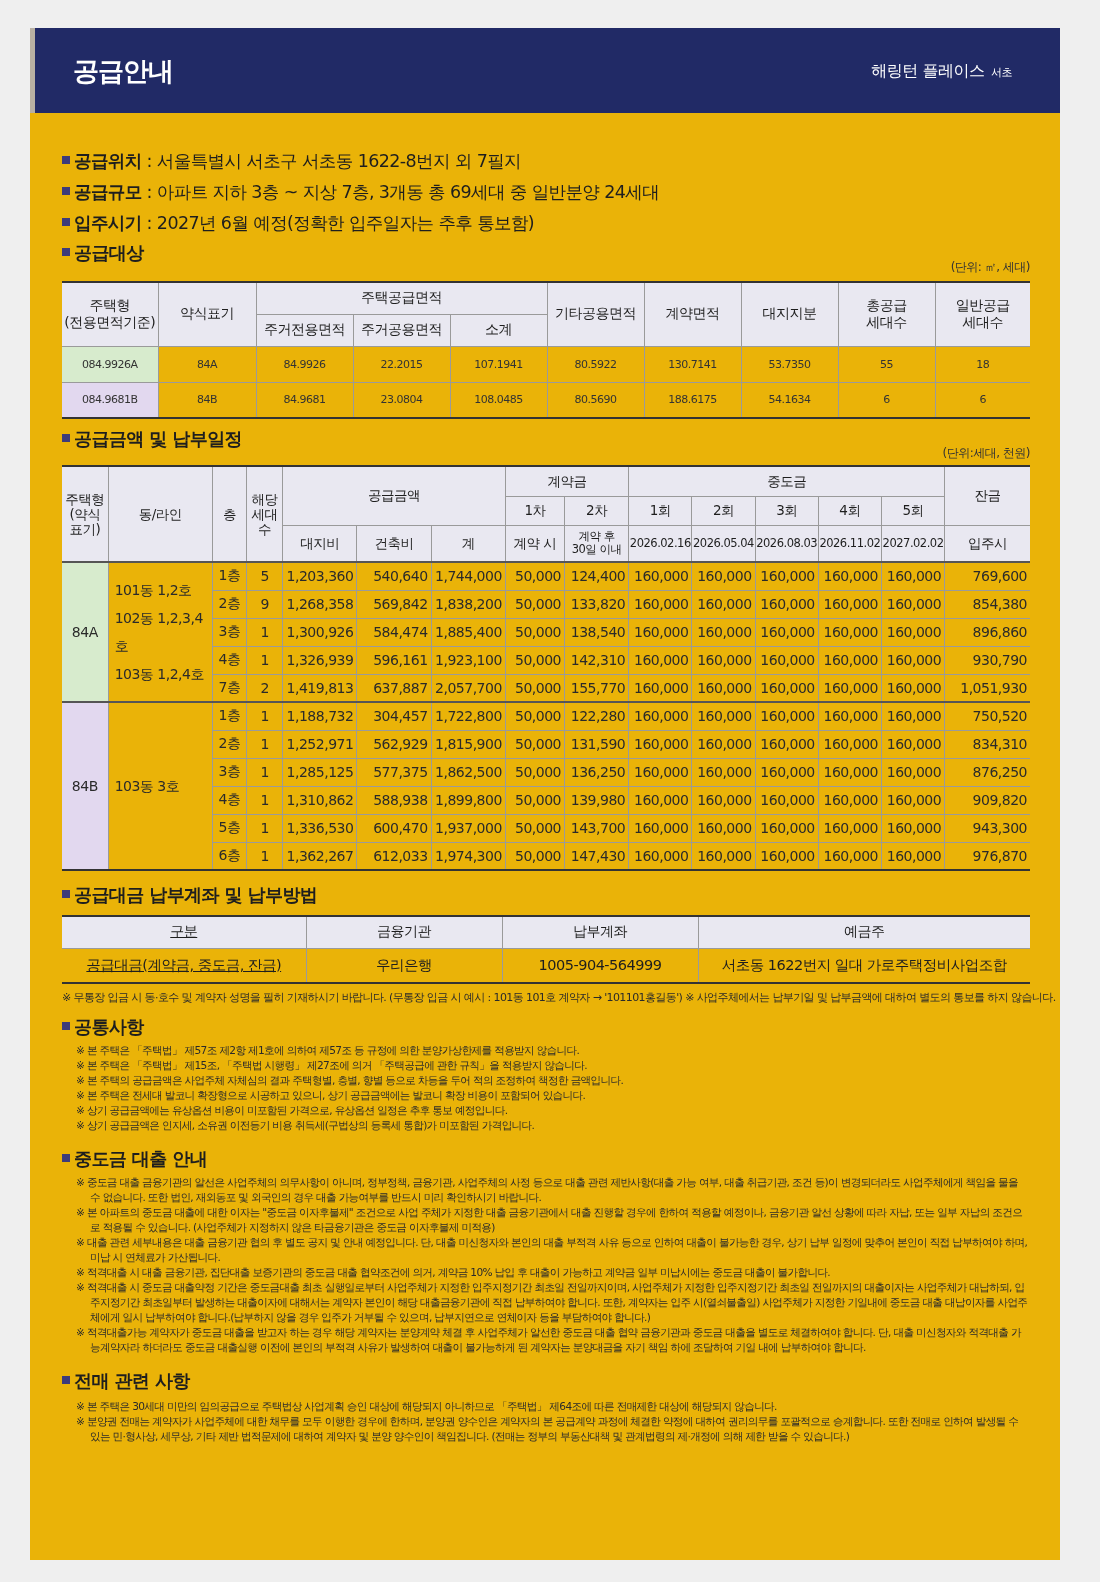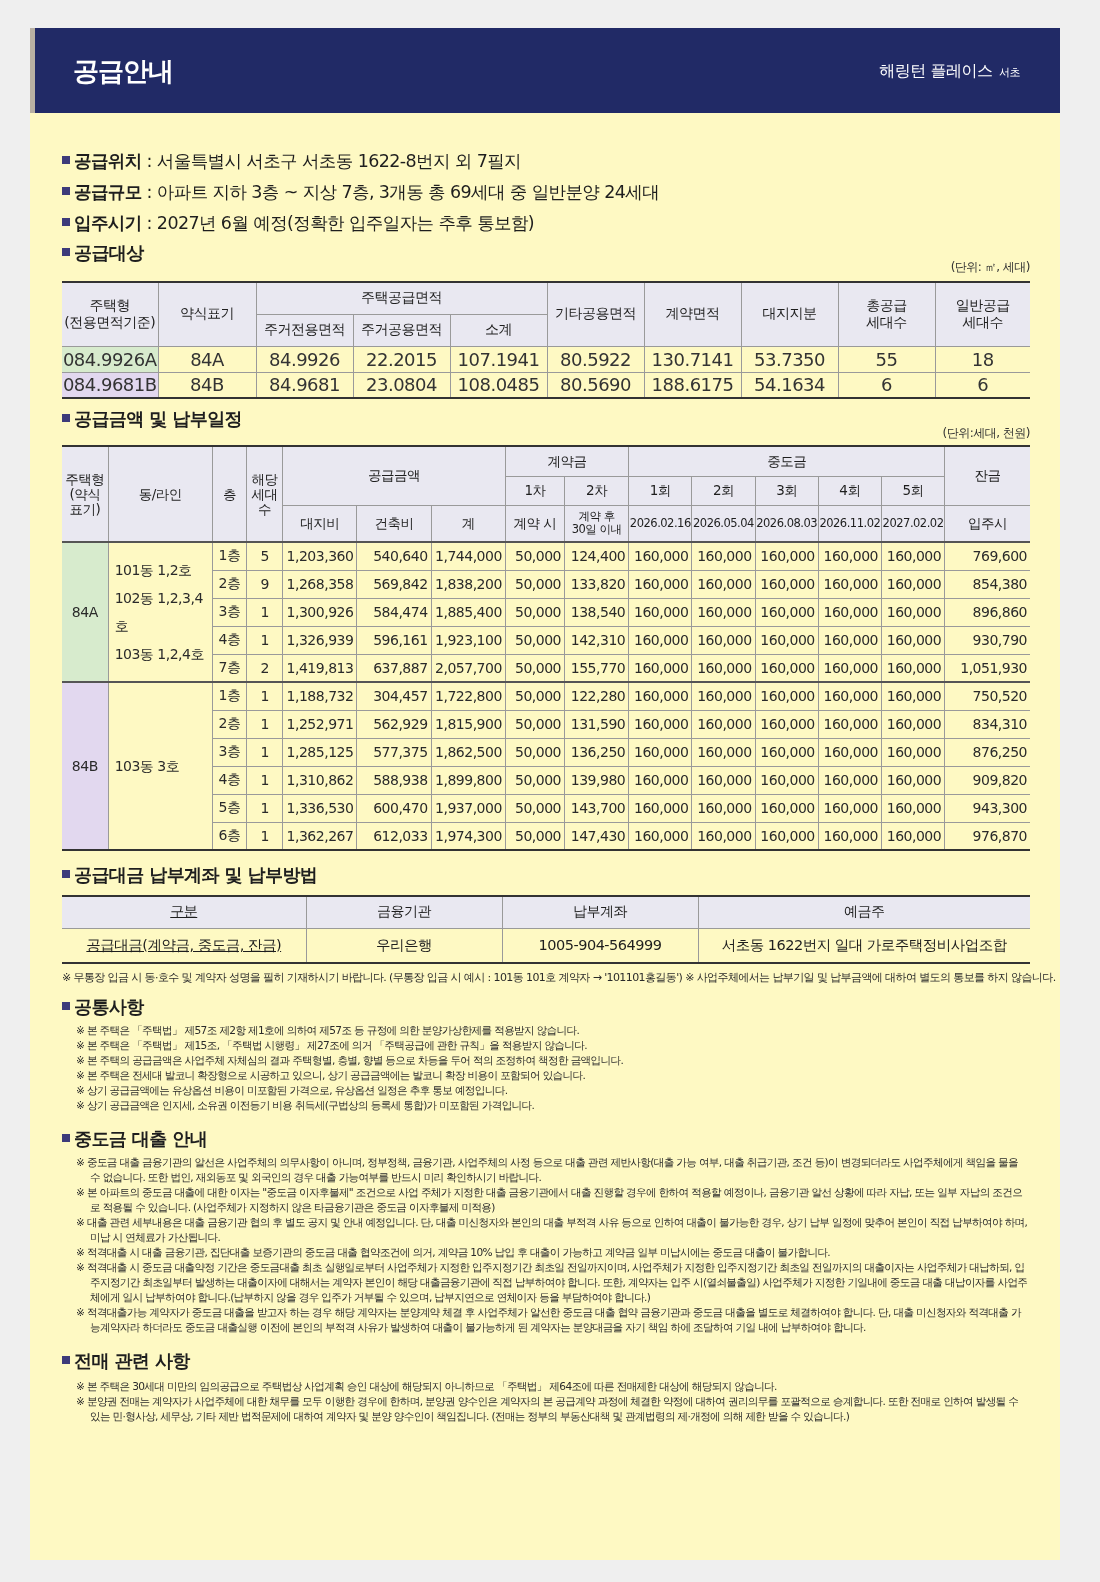--- a/index.html
+++ b/index.html
@@ -1,36 +1,36 @@
 <!DOCTYPE html>
 <html><head>
 <meta charset="utf-8">
 <style>
   * { box-sizing: border-box; margin: 0; padding: 0; }
   html, body { width: 1100px; height: 1582px; background: #efefef; }
   body { font-family: "DejaVu Sans", "Liberation Sans", sans-serif; color: #1e1e1e; position: relative; }
-  .page { position: absolute; left: 30px; top: 28px; width: 1030px; height: 1532px; background: #fef9c3; }
+  .page { position: absolute; left: 30px; top: 28px; width: 1030px; height: 1532px; background: #eab308; }
   .header { position: absolute; left: 0; top: 0; width: 1030px; height: 85px; background: #212a66; border-left: 5px solid #b8b0a2; }
   .header .title { position: absolute; left: 38px; top: 26px; font-size: 26px; font-weight: bold; color: #fff; letter-spacing: -1px; }
-  .header .brand { position: absolute; right: 40px; top: 33px; font-size: 16px; color: #fff; letter-spacing: -0.5px; margin-left: 32px; }
+  .header .brand { position: absolute; right: 48px; top: 33px; font-size: 16px; color: #fff; letter-spacing: -0.5px; margin-left: 32px; }
   .header .brand small { font-size: 11px; margin-left: 2px; }
 
   .content { position: absolute; left: 32px; top: 118px; width: 968px; }
   .info-line { font-size: 17.5px; height: 31px; line-height: 31px; letter-spacing: -0.6px; white-space: nowrap; }
   .info-line .lbl { font-weight: bold; }
   .sq { display: inline-block; width: 8px; height: 8px; background: #3d3b7a; margin-right: 4px; vertical-align: 3px; }
   .section-title { font-size: 18px; font-weight: bold; letter-spacing: -0.6px; white-space: nowrap; }
   .unit { text-align: right; font-size: 12px; color: #333; letter-spacing: -0.5px; }
 
   table { border-collapse: collapse; width: 968px; table-layout: fixed; }
   td, th { border: 1px solid #9a9a9a; text-align: center; vertical-align: middle; font-weight: normal; white-space: nowrap; overflow: hidden; letter-spacing: -0.5px; }
   th { background: #e9e8f1; }
   table.t1 { border-top: 2px solid #333; border-bottom: 2px solid #333; }
   table.t1 th { font-size: 14px; }
-  table.t1 td { font-size: 18px; height: 26px; color: #333; }
+  table.t1 td { font-size: 11px; height: 36px; color: #333; }
   table.t1 th:first-child, table.t1 td:first-child { border-left: none; }
   table.t1 th:last-child, table.t1 td:last-child { border-right: none; }
   .green { background: #d7ebcd !important; }
   .purple { background: #e2d8ef !important; }
 
   table.t2 { border-top: 2px solid #333; border-bottom: 2px solid #333; }
   table.t2 th { font-size: 13.5px; line-height: 15px; }
   table.t2 td { font-size: 14px; height: 28px; color: #2a2a2a; }
   table.t2 td.num { text-align: right; padding-right: 3px; }
   table.t2 td.dong { text-align: left; padding-left: 6px; line-height: 28px; }

